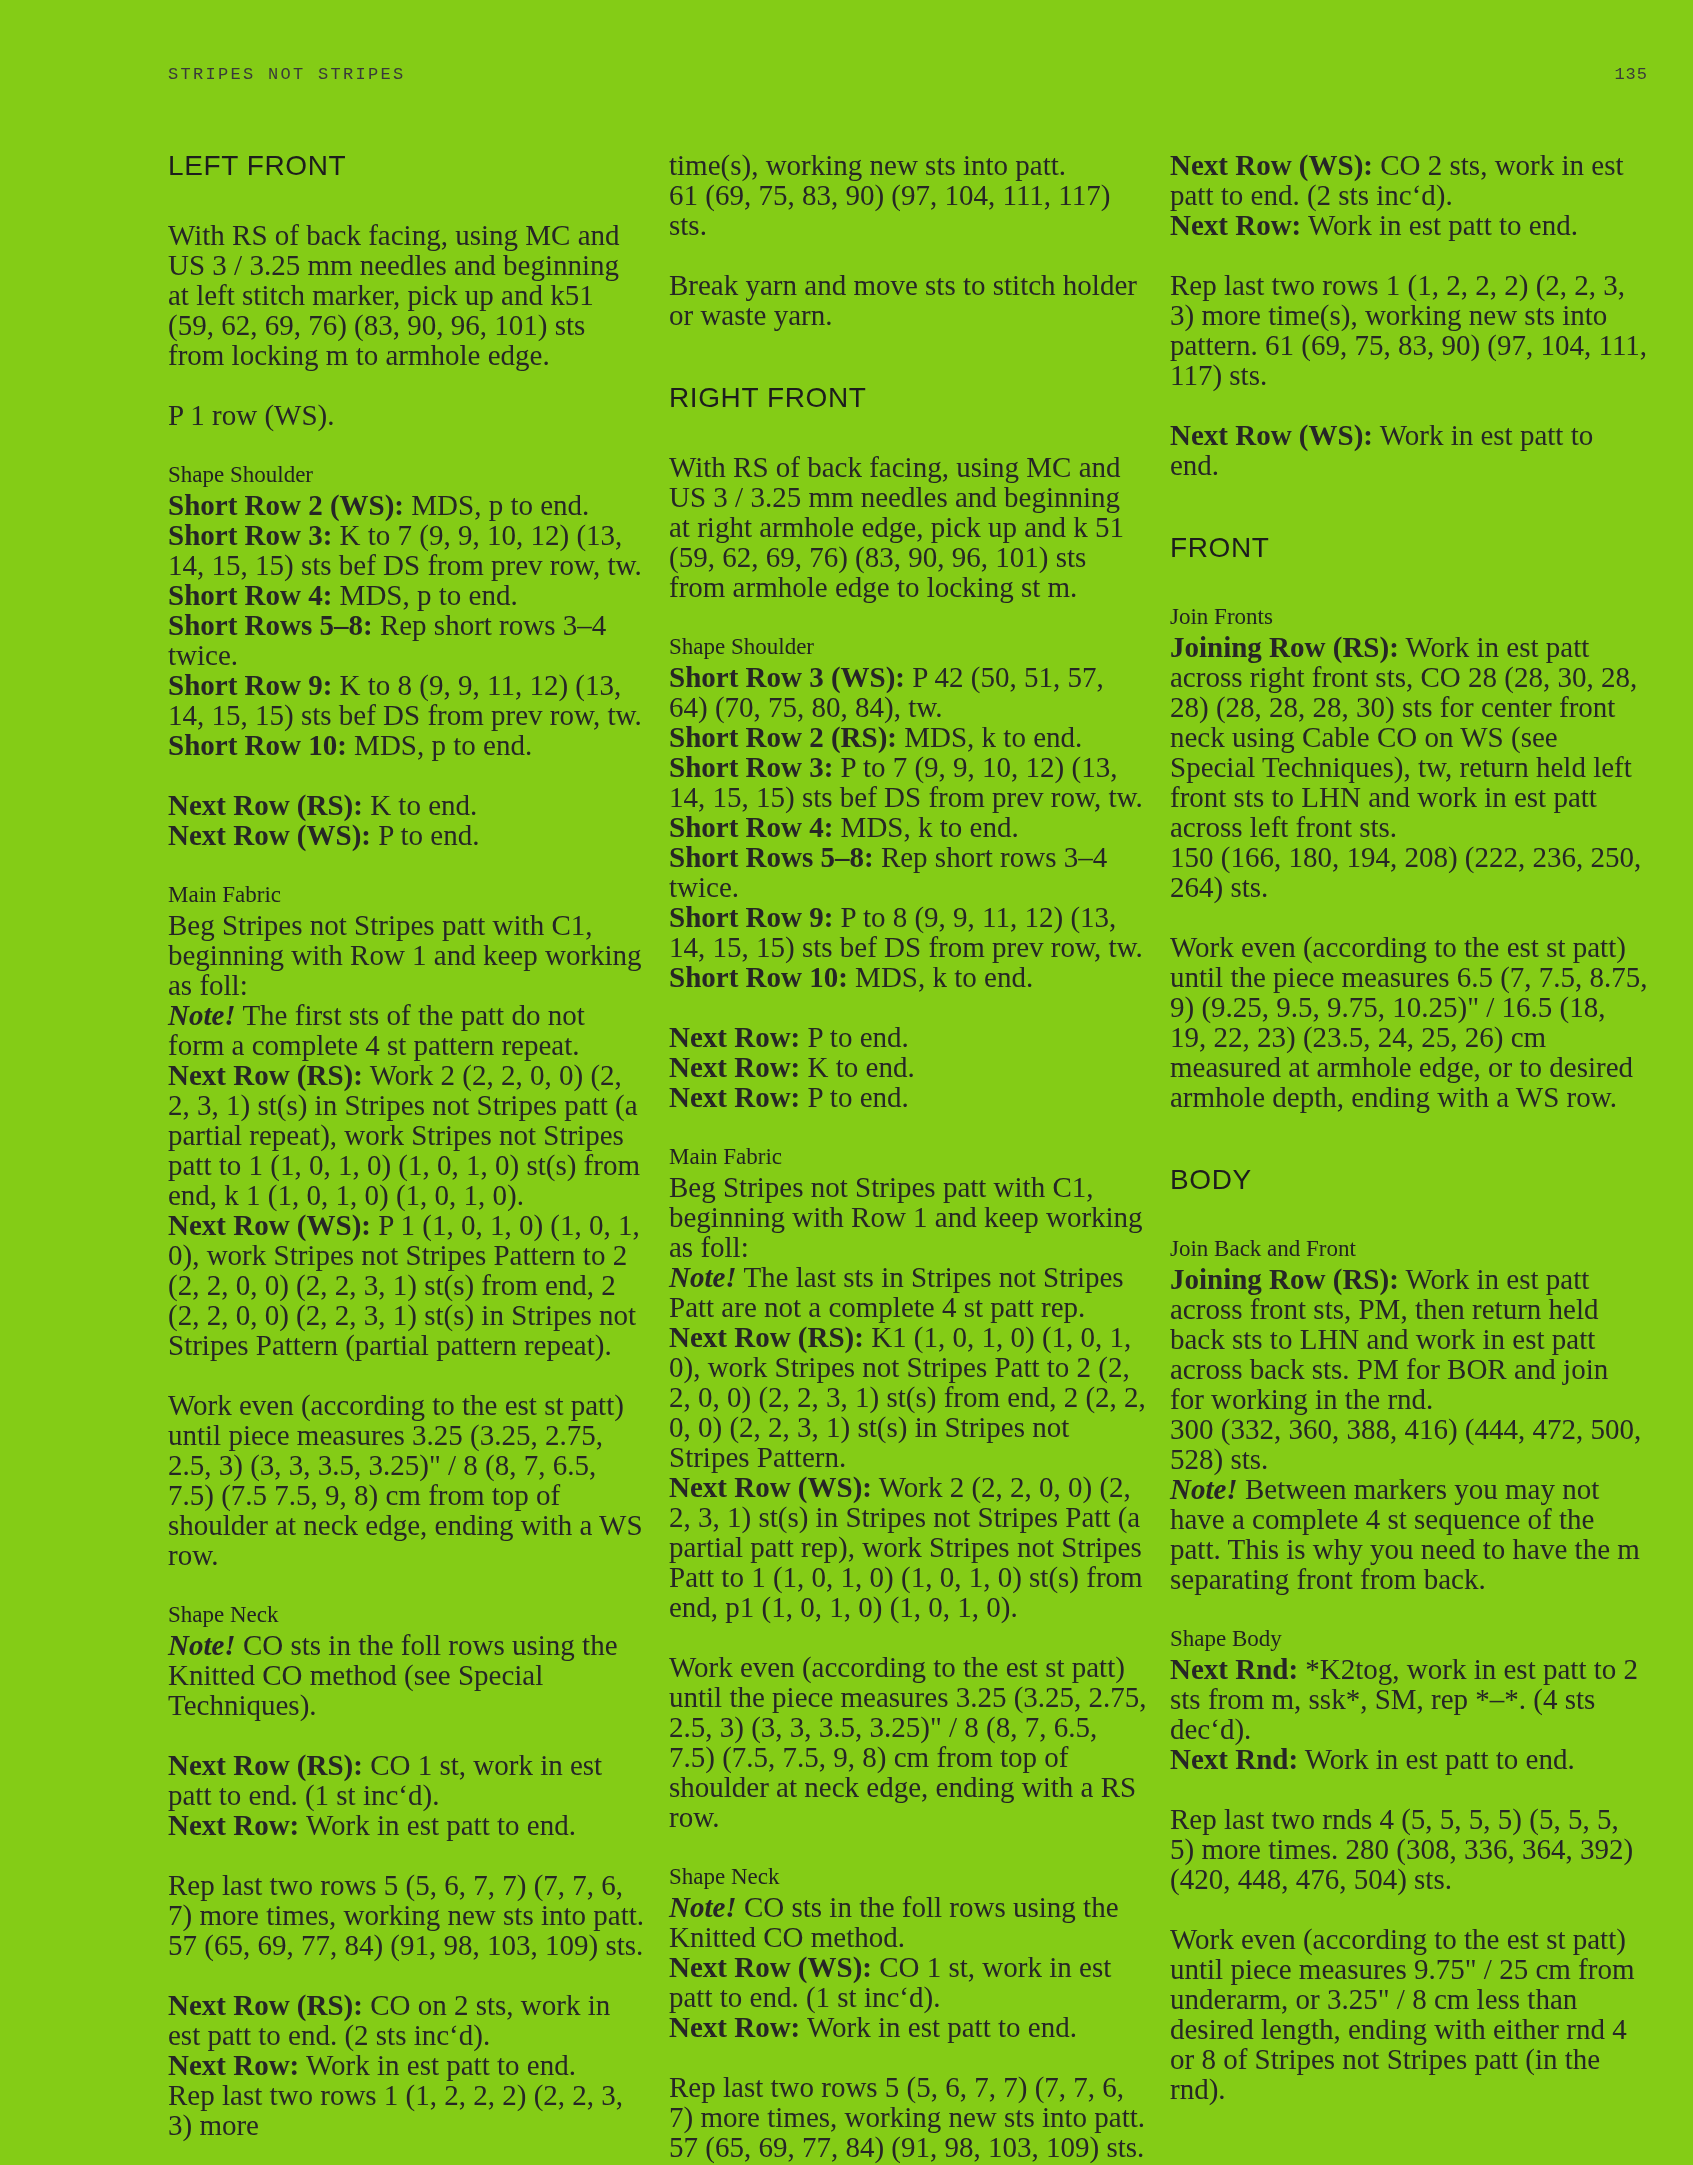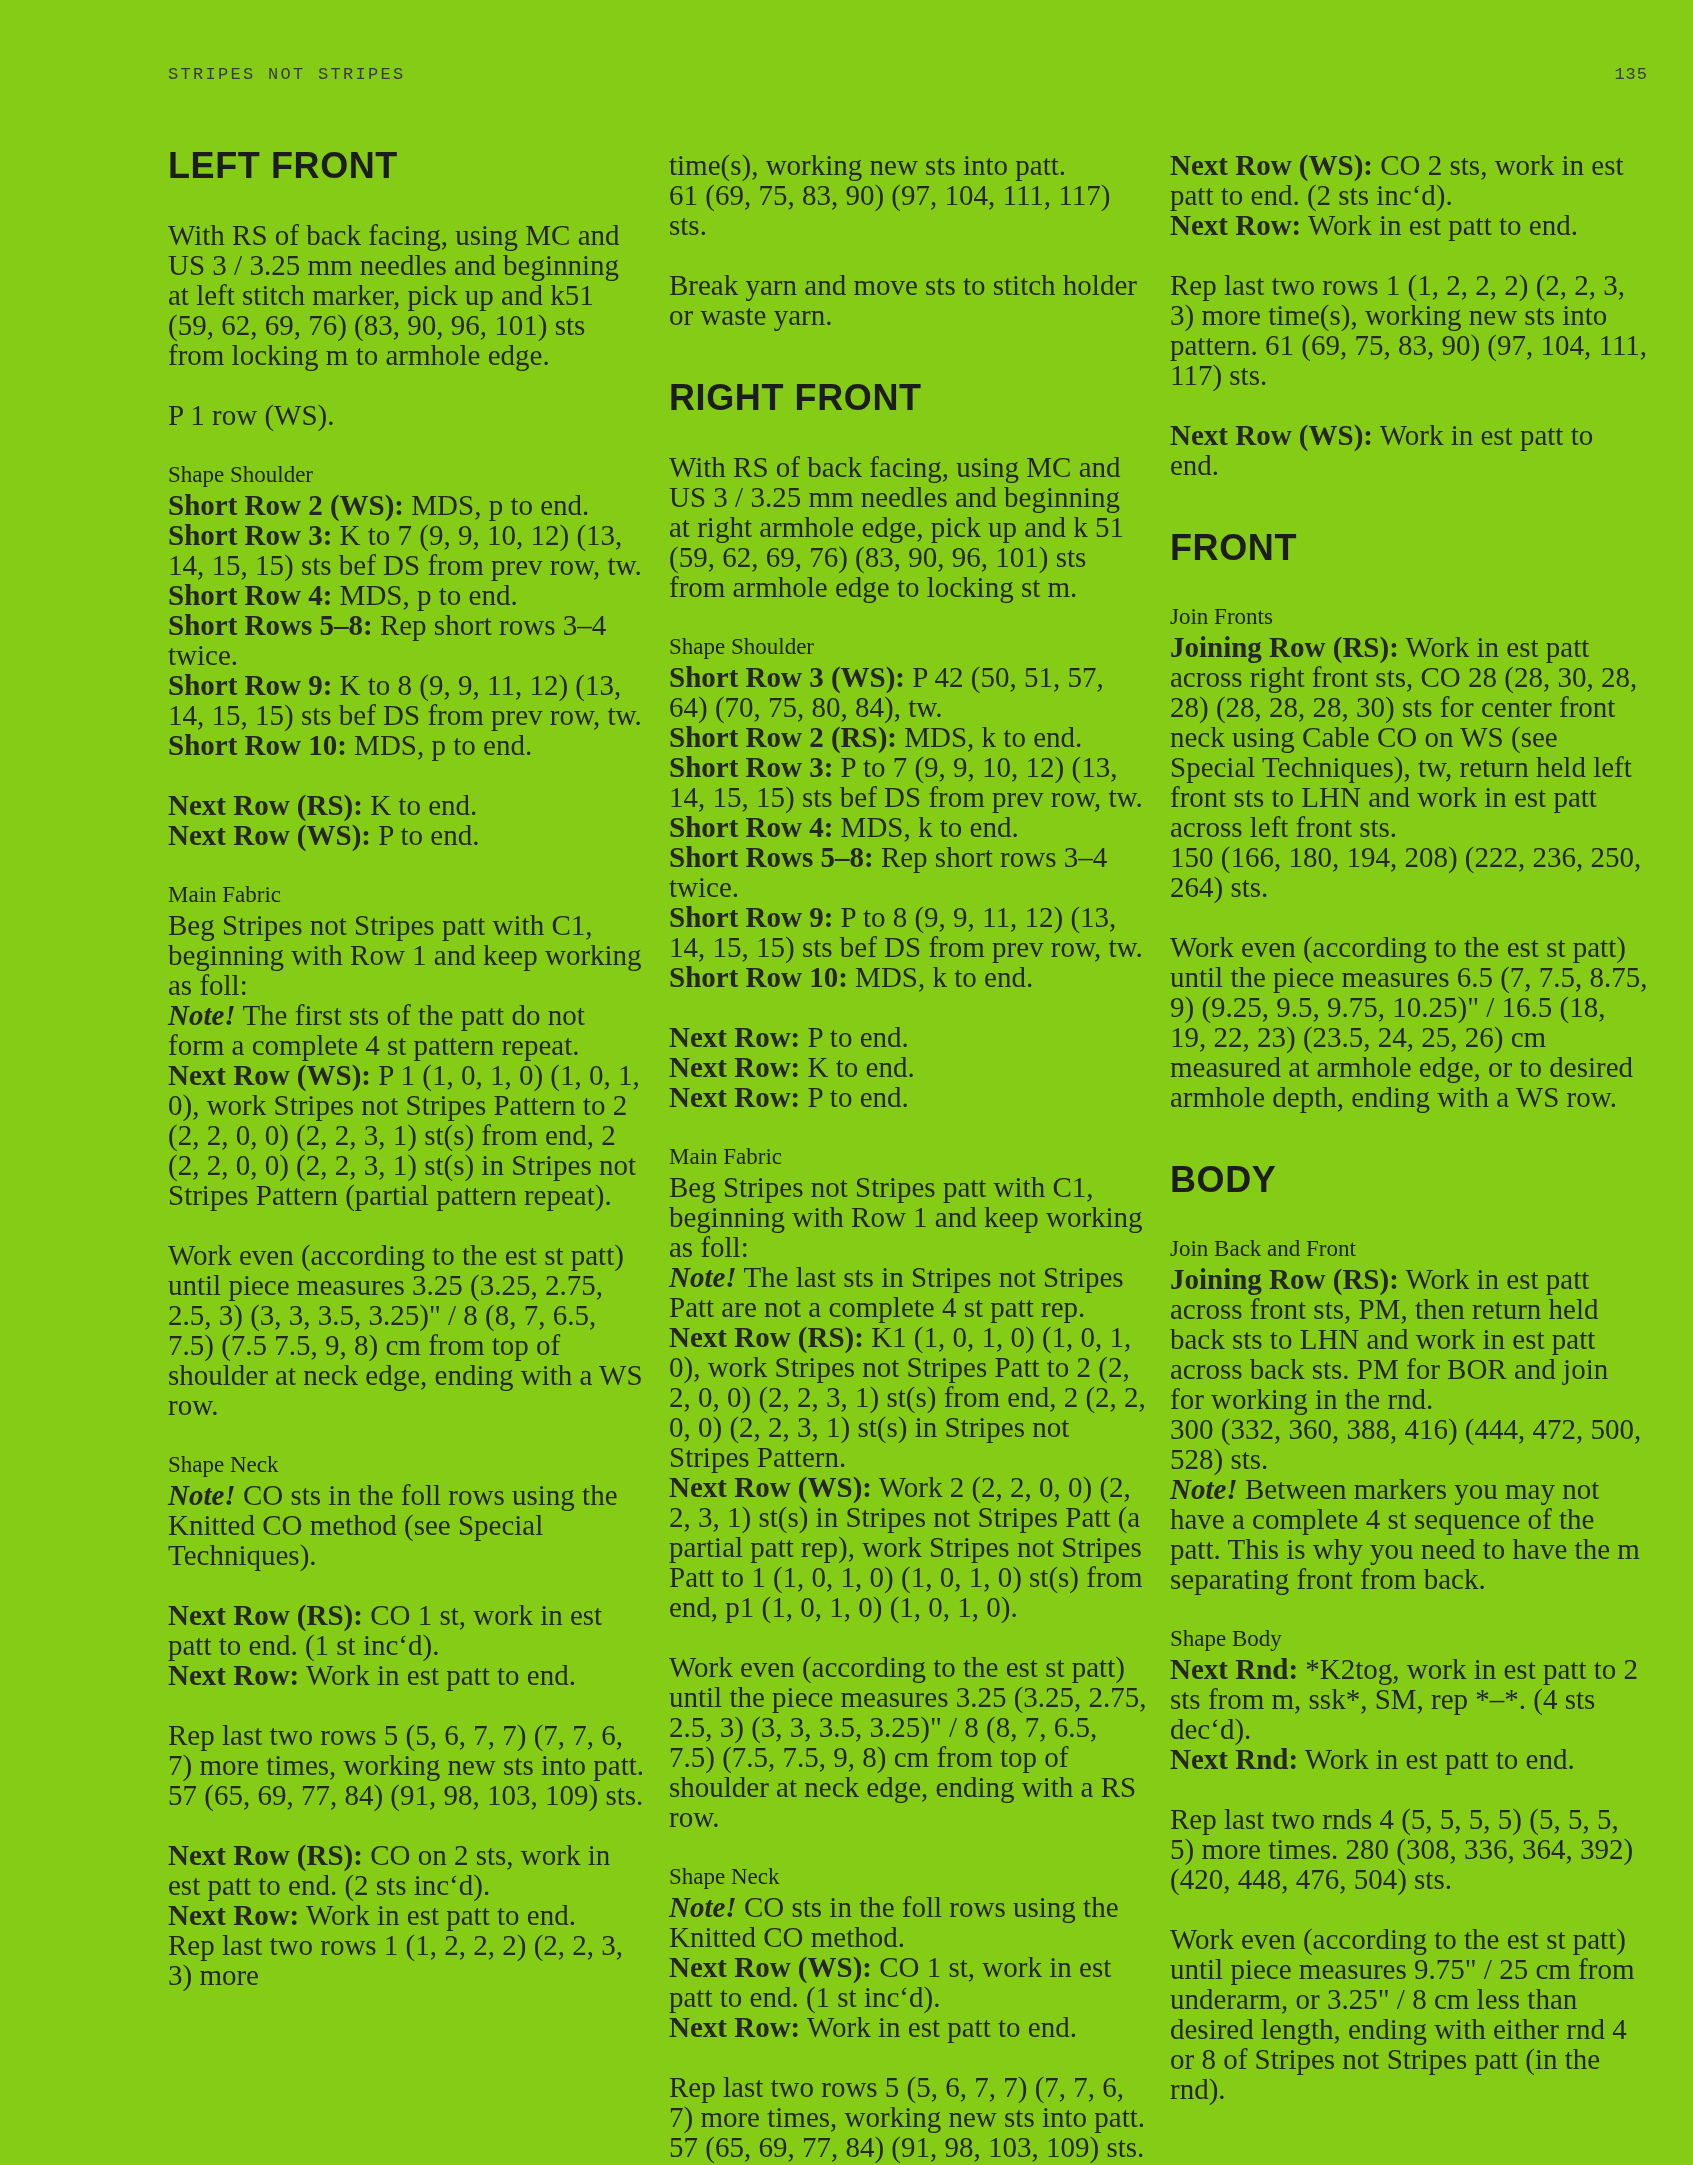--- a/index.html
+++ b/index.html
@@ -18,21 +18,21 @@
     display:flex;justify-content:space-between;align-items:baseline;
     font-family:"Liberation Mono",monospace;
     font-size:17px;line-height:22px;
     letter-spacing:2.3px;color:#3a3a3a;
   }
   .pageheader .pagenum{letter-spacing:1px;}
   .cols{display:flex;gap:23px;margin-top:64px;}
   .col{flex:0 0 478px;width:478px;}
   .h1{
     font-family:"Liberation Sans",sans-serif;
-    font-weight:700;font-size:36px;line-height:32px;
+    font-weight:400;font-size:28px;line-height:32px;
     letter-spacing:.6px;color:#1d1d1d;
     margin:52px 0 38px 0;
   }
   .h2{
     font-family:"Liberation Serif",serif;
     font-weight:400;font-size:23px;line-height:30px;
     color:#222;margin:30px 0 0 0;
   }
   .para{margin:0;font-family:"Liberation Serif",serif;font-size:29px;line-height:30px;}
   .para.gap{margin-top:30px;}
@@ -69,20 +69,21 @@
             <p class="line"><span class="b">Short Row 10:</span><span> MDS, p to end.</span></p>
           </div>
           <div class="para gap">
             <p class="line"><span class="b">Next Row (RS):</span><span> K to end.</span></p>
             <p class="line"><span class="b">Next Row (WS):</span><span> P to end.</span></p>
           </div>
           <div class="h2">Main Fabric</div>
           <div class="para">
             <p class="line"><span>Beg Stripes not Stripes patt with C1, beginning with Row 1 and keep working as foll:</span></p>
             <p class="line"><span class="i">Note!</span><span> The first sts of the patt do not form a complete 4 st pattern repeat.</span></p>
+            <p class="line"><span class="b">Next Row (RS):</span><span> Work 2 (2, 2, 0, 0) (2, 2, 3, 1) st(s) in Stripes not Stripes patt (a partial repeat), work Stripes not Stripes patt to 1 (1, 0, 1, 0) (1, 0, 1, 0) st(s) from end, k 1 (1, 0, 1, 0) (1, 0, 1, 0).</span></p>
             <p class="line"><span class="b">Next Row (WS):</span><span> P 1 (1, 0, 1, 0) (1, 0, 1, 0), work Stripes not Stripes Pattern to 2 (2, 2, 0, 0) (2, 2, 3, 1) st(s) from end, 2 (2, 2, 0, 0) (2, 2, 3, 1) st(s) in Stripes not Stripes Pattern (partial pattern repeat).</span></p>
           </div>
           <div class="para gap">
             <p class="line"><span>Work even (according to the est st patt) until piece measures 3.25 (3.25, 2.75, 2.5, 3) (3, 3, 3.5, 3.25)" / 8 (8, 7, 6.5, 7.5) (7.5 7.5, 9, 8) cm from top of shoulder at neck edge, ending with a WS row.</span></p>
           </div>
           <div class="h2">Shape Neck</div>
           <div class="para">
             <p class="line"><span class="i">Note!</span><span> CO sts in the foll rows using the Knitted CO method (see Special Techniques).</span></p>
           </div>
           <div class="para gap">

